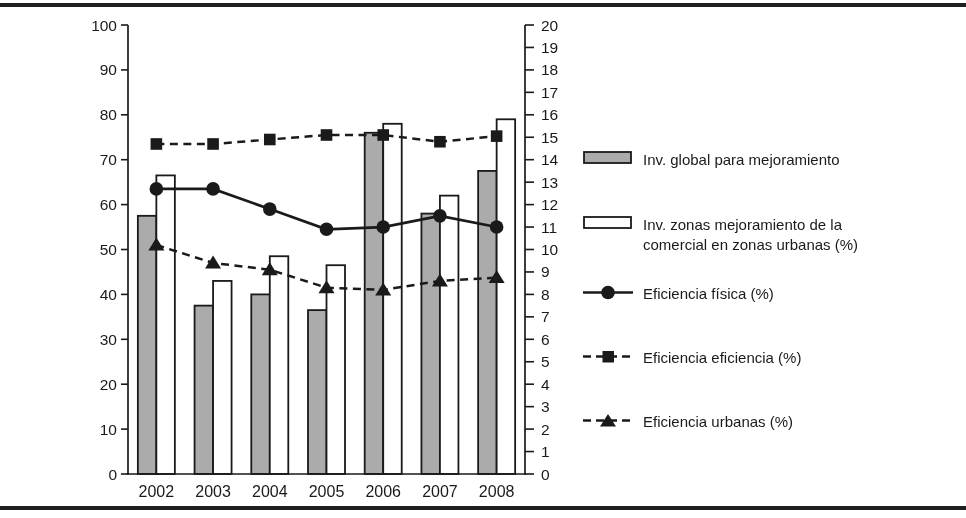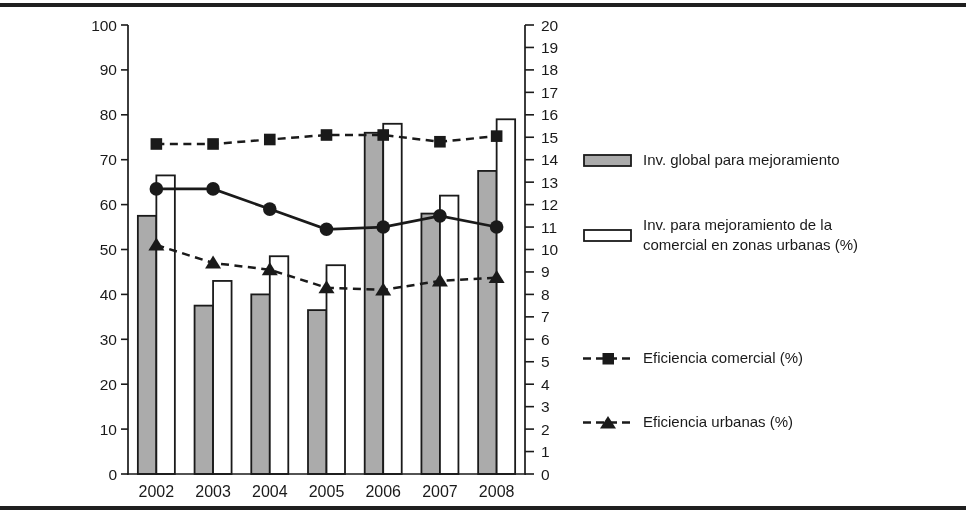--- a/index.html
+++ b/index.html
@@ -6,21 +6,21 @@
   body{
     width:966px;height:518px;position:relative;background:#ffffff;
     font-family:"Liberation Sans",sans-serif;overflow:hidden;
   }
   .rule{position:absolute;left:0;width:966px;background:#1f1f1f;}
   .rule.top{top:3px;height:3.5px;}
   .rule.bottom{top:506px;height:3.5px;}
   #plot{position:absolute;left:0;top:0;}
   #plot text{font-family:"Liberation Sans",sans-serif;fill:#1a1a1a;}
   .legend{position:absolute;left:583px;top:0;width:380px;height:518px;}
-  .legend-item{position:absolute;left:0;display:flex;align-items:center;}
+  .legend-item{position:absolute;left:0;display:flex;}
   .legend-item .swatch{flex:0 0 auto;margin-right:10px;}
   .legend-text{font-size:15px;line-height:20px;color:#1a1a1a;}
 </style>
 </head>
 <body>
 
 <div class="rule top"></div>
 <div class="rule bottom"></div>
 
 <svg id="plot" width="966" height="518">
@@ -147,33 +147,42 @@
     <div class="legend-text">
       <div>Inv. global para mejoramiento</div>
     </div>
   </div>
 
   <div class="legend-item" style="top:215px">
     <svg class="swatch" width="50" height="15">
       <rect x="1" y="2" width="47" height="11" stroke="#1a1a1a" stroke-width="1.8" fill="#ffffff"></rect>
     </svg>
     <div class="legend-text">
-      <div>Inv. para mejoramiento de la</div>
+      <div>Inv. zonas mejoramiento de la</div>
       <div>comercial en zonas urbanas (%)</div>
     </div>
   </div>
 
+  <div class="legend-item" style="top:284px">
+    <svg class="swatch" width="50" height="17">
+      <line x1="0" y1="8.5" x2="50" y2="8.5" stroke="#1a1a1a" stroke-width="2.7"></line>
+      <circle cx="25" cy="8.5" r="6.8" fill="#1a1a1a"></circle>
+    </svg>
+    <div class="legend-text">
+      <div>Eficiencia física (%)</div>
+    </div>
+  </div>
 
   <div class="legend-item" style="top:348px">
     <svg class="swatch" width="50" height="17">
       <line x1="0" y1="8.5" x2="50" y2="8.5" stroke="#1a1a1a" stroke-width="2.5" stroke-dasharray="8 5"></line>
       <rect x="19.5" y="3" width="11.5" height="11.5" fill="#1a1a1a"></rect>
     </svg>
     <div class="legend-text">
-      <div>Eficiencia comercial (%)</div>
+      <div>Eficiencia eficiencia (%)</div>
     </div>
   </div>
 
   <div class="legend-item" style="top:412px">
     <svg class="swatch" width="50" height="17">
       <line x1="0" y1="8.5" x2="50" y2="8.5" stroke="#1a1a1a" stroke-width="2.5" stroke-dasharray="8 5"></line>
       <polygon points="25,2 17,14.5 33,14.5" fill="#1a1a1a"></polygon>
     </svg>
     <div class="legend-text">
       <div>Eficiencia urbanas (%)</div>

